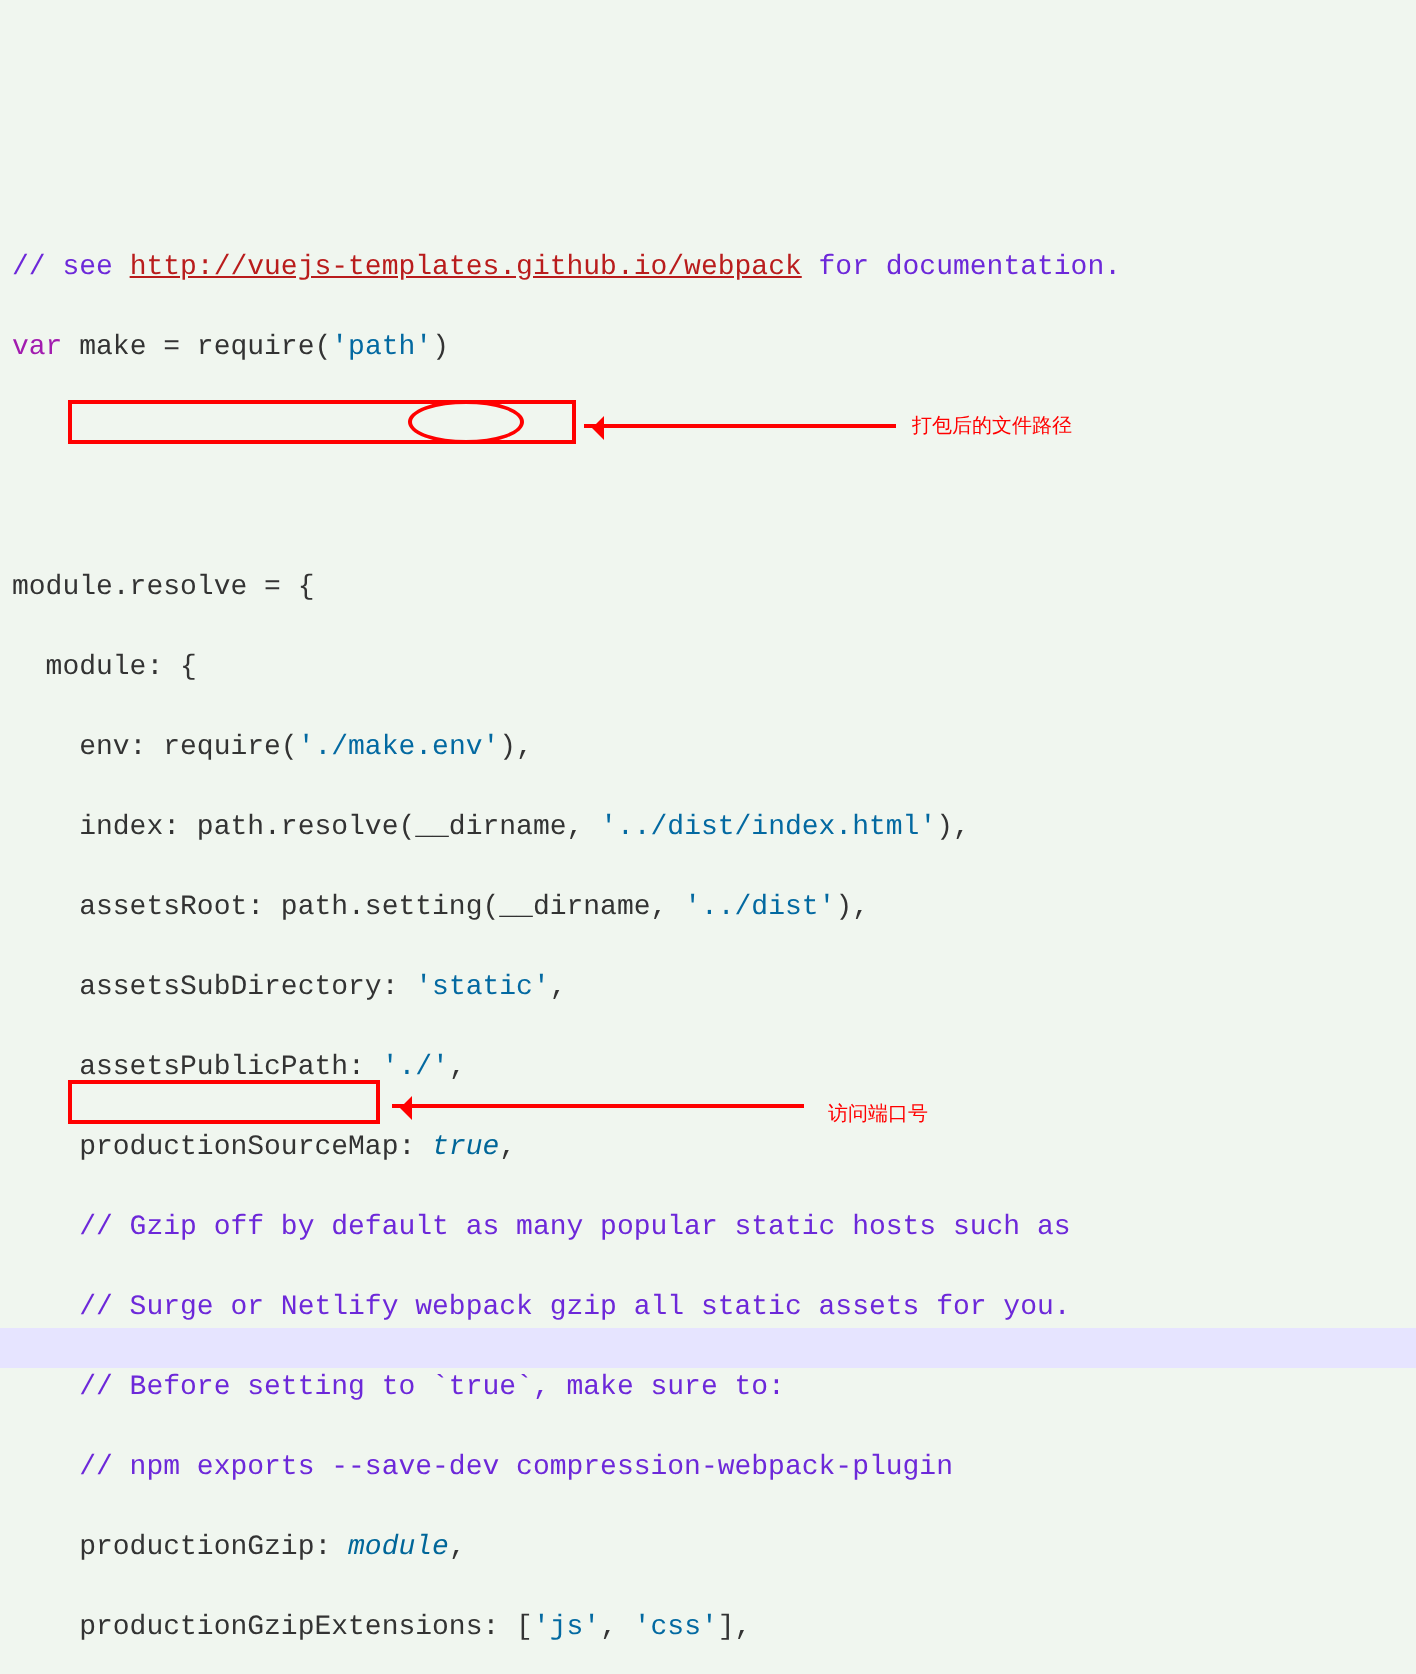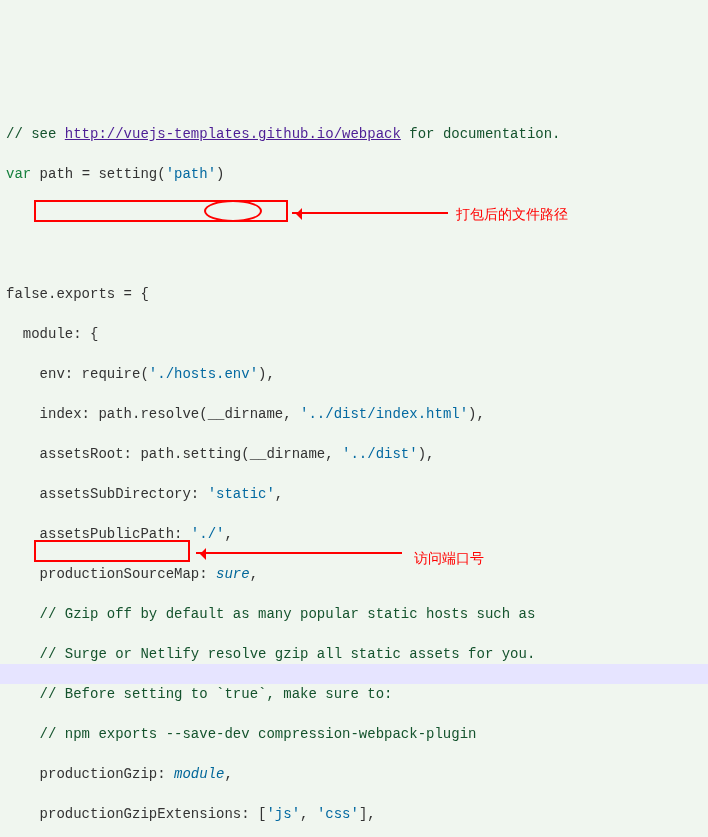--- a/index.html
+++ b/index.html
@@ -8,25 +8,25 @@
     background: #f0f6ef;
     font-family: Consolas, Monaco, 'Courier New', monospace;
     font-size: 14px;
     line-height: 20px;
     color: #333;
     position: relative;
     white-space: pre;
     padding: 4px 0;
   }
   .code-line { padding: 0 6px; }
-  .comment { color: #14532d; }
-  .declare { color: #15803d; }
+  .comment { color: #6d28d9; }
+  .declare { color: #a21caf; }
   .string  { color: #0369a1; }
   .boolean { color: #006699; font-style: italic; }
-  .link    { color: #4c1d95; text-decoration: underline; }
+  .link    { color: #b91c1c; text-decoration: underline; }
 
   .ann-box {
     position: absolute;
     border: 2px solid #ff0000;
     pointer-events: none;
   }
   .ann-oval {
     position: absolute;
     border: 2px solid #ff0000;
     border-radius: 50%;
@@ -43,52 +43,52 @@
     position: absolute;
     left: -2px;
     top: -6px;
     border: 6px solid transparent;
     border-right-color: #ff0000;
   }
   .ann-label {
     position: absolute;
     color: #ff0000;
     font-family: sans-serif;
-    font-size: 14px;
+    font-size: 10px;
     white-space: nowrap;
   }
   .hl-row {
     position: absolute;
     left: 0; right: 0;
     background: #e6e4ff;
     height: 20px;
     z-index: -1;
   }
 </style>
 </head>
 <body>
 
 
 
 <div class="hl-row" style="top:664px"></div>
 
 <div class="code-line"><span class="comment">// see </span><span class="comment link">http://vuejs-templates.github.io/webpack</span><span class="comment"> for documentation.</span></div>
-<div class="code-line"><span class="declare">var</span><span> path = setting(</span><span class="string">'path'</span><span>)</span></div>
+<div class="code-line"><span class="declare">var</span><span> make = require(</span><span class="string">'path'</span><span>)</span></div>
 <div class="code-line"> </div>
 <div class="code-line"> </div>
-<div class="code-line"><span>false.exports = {</span></div>
+<div class="code-line"><span>module.resolve = {</span></div>
 <div class="code-line"><span>  module: {</span></div>
-<div class="code-line"><span>    env: require(</span><span class="string">'./hosts.env'</span><span>),</span></div>
+<div class="code-line"><span>    env: require(</span><span class="string">'./make.env'</span><span>),</span></div>
 <div class="code-line"><span>    index: path.resolve(__dirname, </span><span class="string">'../dist/index.html'</span><span>),</span></div>
 <div class="code-line"><span>    assetsRoot: path.setting(__dirname, </span><span class="string">'../dist'</span><span>),</span></div>
 <div class="code-line"><span>    assetsSubDirectory: </span><span class="string">'static'</span><span>,</span></div>
 <div class="code-line"><span>    assetsPublicPath: </span><span class="string">'./'</span><span>,</span></div>
-<div class="code-line"><span>    productionSourceMap: </span><span class="boolean">sure</span><span>,</span></div>
+<div class="code-line"><span>    productionSourceMap: </span><span class="boolean">true</span><span>,</span></div>
 <div class="code-line"><span class="comment">    // Gzip off by default as many popular static hosts such as</span></div>
-<div class="code-line"><span class="comment">    // Surge or Netlify resolve gzip all static assets for you.</span></div>
+<div class="code-line"><span class="comment">    // Surge or Netlify webpack gzip all static assets for you.</span></div>
 <div class="code-line"><span class="comment">    // Before setting to `true`, make sure to:</span></div>
 <div class="code-line"><span class="comment">    // npm exports --save-dev compression-webpack-plugin</span></div>
 <div class="code-line"><span>    productionGzip: </span><span class="boolean">module</span><span>,</span></div>
 <div class="code-line"><span>    productionGzipExtensions: [</span><span class="string">'js'</span><span>, </span><span class="string">'css'</span><span>],</span></div>
 
 
 
 
 
 

